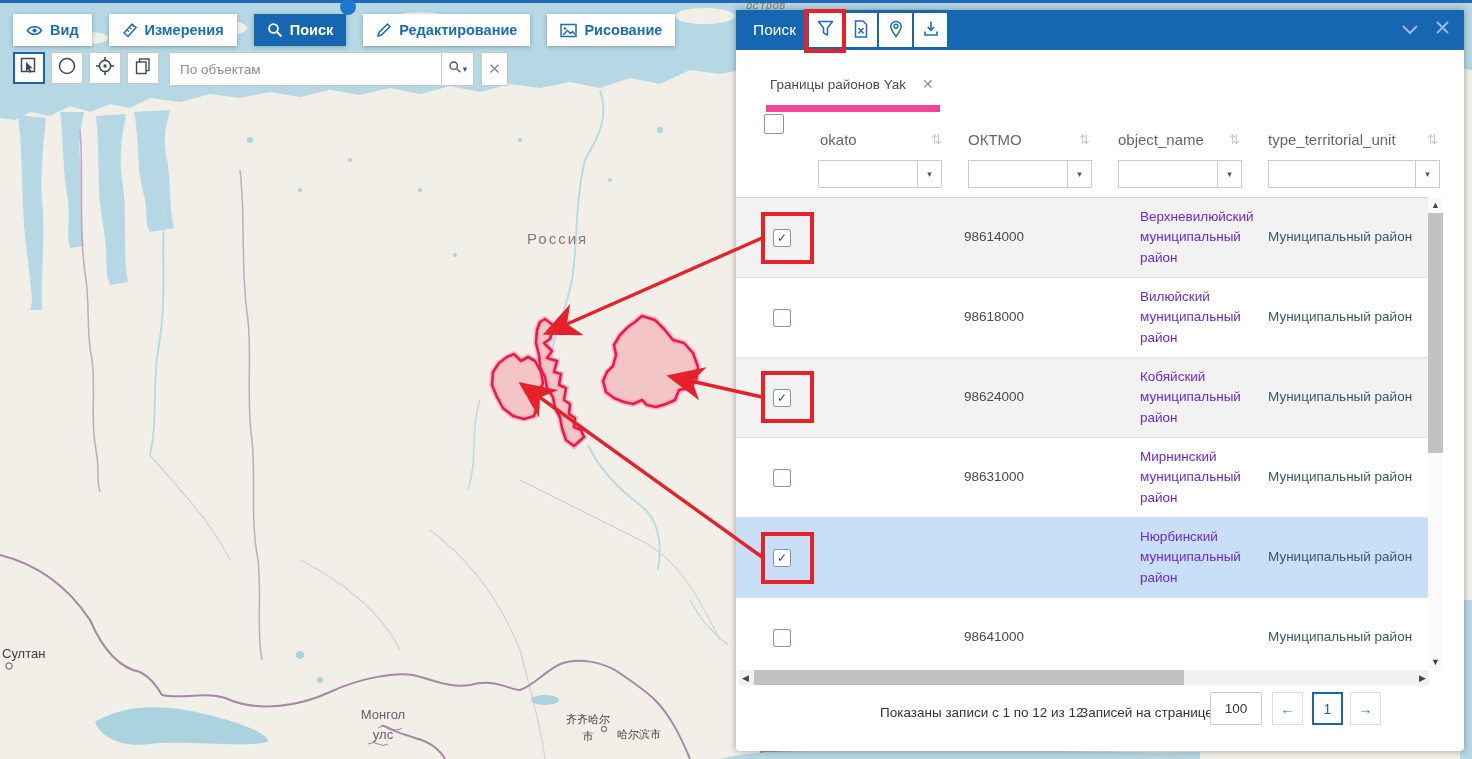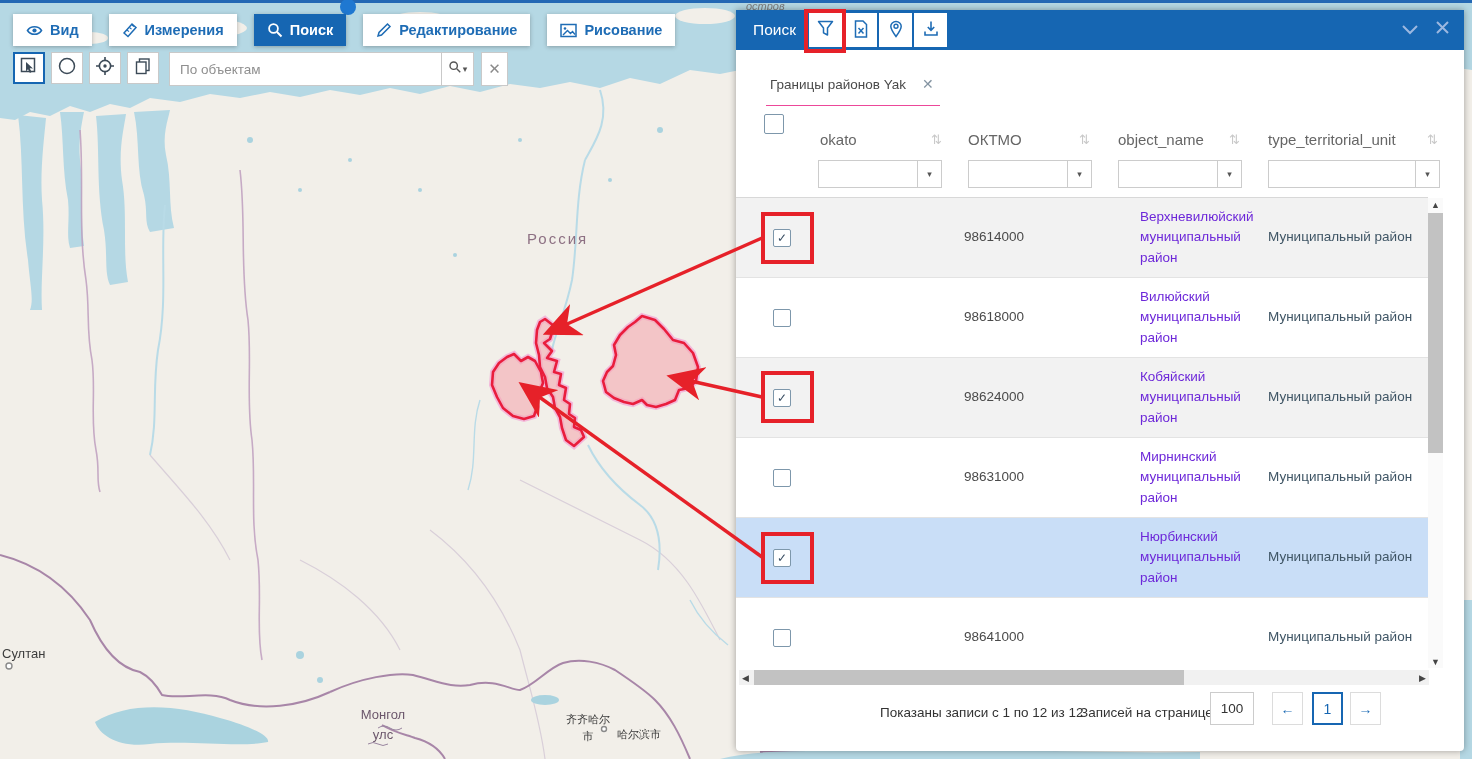--- a/index.html
+++ b/index.html
@@ -4,21 +4,21 @@
 <style>
   html,body{margin:0;padding:0;}
   body{
     width:1472px;height:759px;overflow:hidden;position:relative;
     font-family:"Liberation Sans",sans-serif;background:#f2efe9;
   }
   
   #map{position:absolute;left:0;top:0;width:1472px;height:759px;z-index:0;}
   .map-label{position:absolute;z-index:1;white-space:pre-line;}
   .lbl-country{left:527px;top:230px;font-size:15px;color:#8d7083;letter-spacing:2px;}
-  .lbl-island{left:746px;top:0px;font-size:11px;font-style:italic;color:#7c7c7c;}
+  .lbl-island{left:746px;top:0px;font-size:11px;font-style:italic;color:#7c7c7c;font-family:Liberation Mono, monospace;}
   .lbl-sultan{left:2px;top:646px;font-size:13px;color:#3c3c3c;}
   .lbl-mongolia{left:350px;top:705px;width:66px;text-align:center;font-size:13px;color:#6b566b;line-height:1.55;}
   .lbl-qiqihar{left:562px;top:711px;width:52px;text-align:center;font-size:11px;color:#3a3a3a;line-height:1.5;}
   .lbl-harbin{left:616px;top:726px;width:46px;text-align:center;font-size:11px;color:#3a3a3a;line-height:1.5;}
 
   
   .tabbar{position:absolute;left:13px;top:14px;display:flex;gap:17px;z-index:5;}
   .tbtn{height:32px;background:#fff;color:#1e6cb5;display:flex;align-items:center;gap:7px;
     padding:0 13px;font-size:14.5px;font-weight:bold;box-shadow:0 1px 4px rgba(50,50,50,.35);cursor:pointer;}
   .tbtn.active{background:#1666b2;color:#fff;}
@@ -42,21 +42,21 @@
     box-shadow:0 0 7px rgba(0,0,0,.35);border-radius:0 0 4px 4px;}
   .phead{position:absolute;left:0;top:0;width:728px;height:40px;background:#1666b2;}
   .ptitle{position:absolute;left:17px;top:11px;color:#fff;font-size:15.5px;}
   .ptools{position:absolute;left:73px;top:3px;display:flex;gap:2px;}
   .pbtn{width:33px;height:34px;background:#fff;display:flex;align-items:center;justify-content:center;
     border:none;cursor:pointer;}
   .pwin{position:absolute;right:14px;top:10px;display:flex;gap:16px;}
   .pwin .wbtn{cursor:pointer;display:flex;align-items:center;}
 
   .tabstrip{position:absolute;left:30px;top:66px;display:inline-flex;align-items:center;
-    padding:0 6px 13px 4px;border-bottom:1px solid #ec4899;}
+    padding:0 6px 13px 4px;border-bottom:7px solid #ec4899;}
   .tabstrip .tlabel{font-size:13.5px;color:#4a4a4a;}
   .tabstrip .tclose{margin-left:16px;color:#8494a2;font-size:14px;cursor:pointer;}
 
   .selall{position:absolute;left:28px;top:104px;width:20px;height:20px;border:1.5px solid #7d97ab;
     border-radius:2px;background:#fff;box-sizing:border-box;cursor:pointer;}
   .colhead{position:absolute;top:121px;display:flex;justify-content:space-between;align-items:center;}
   .colhead .cname{font-size:15px;color:#666;}
   .colhead .sort{color:#c9c9c9;font-size:13px;cursor:pointer;}
   .ch1{left:84px;width:122px;} .ch2{left:232px;width:122px;}
   .ch3{left:382px;width:122px;} .ch4{left:532px;width:170px;}
@@ -86,21 +86,21 @@
   .harrow{position:absolute;top:0;width:13px;height:15px;display:flex;align-items:center;justify-content:center;
     font-size:9px;color:#444;cursor:pointer;}
   .vscroll{position:absolute;left:692px;top:188px;width:15px;height:470px;background:#fafafa;}
   .vthumb{position:absolute;left:0;top:15px;width:15px;height:240px;background:#c2c2c2;cursor:pointer;}
   .varrow{position:absolute;left:0;width:15px;height:13px;display:flex;align-items:center;justify-content:center;
     font-size:9px;color:#444;cursor:pointer;}
 
   .pfoot{position:absolute;left:0;top:676px;width:728px;height:65px;}
   .f-text{position:absolute;top:19px;font-size:13.5px;color:#333;}
   .f-records{left:144px;} .f-pplabel{left:344px;}
-  .f-ppinput{position:absolute;left:474px;top:6px;width:44px;height:33px;border:1px solid #ccc;
+  .f-ppinput{position:absolute;left:474px;top:6px;width:52px;height:33px;border:1px solid #ccc;
     box-sizing:border-box;text-align:center;font-size:13.5px;color:#333;outline:none;font-family:inherit;}
   .pagbtn{position:absolute;top:6px;width:31px;height:33px;border:1px solid #dcdcdc;background:#fff;
     box-sizing:border-box;display:flex;align-items:center;justify-content:center;
     font-size:14px;color:#1e6cb5;cursor:pointer;}
   .pg-prev{left:536px;} .pg-page{left:576px;border:2px solid #1666b2;color:#1666b2;} .pg-next{left:614px;}
 
   
   #ann{position:absolute;left:0;top:0;width:1472px;height:759px;z-index:50;pointer-events:none;}
 </style>
 </head>

